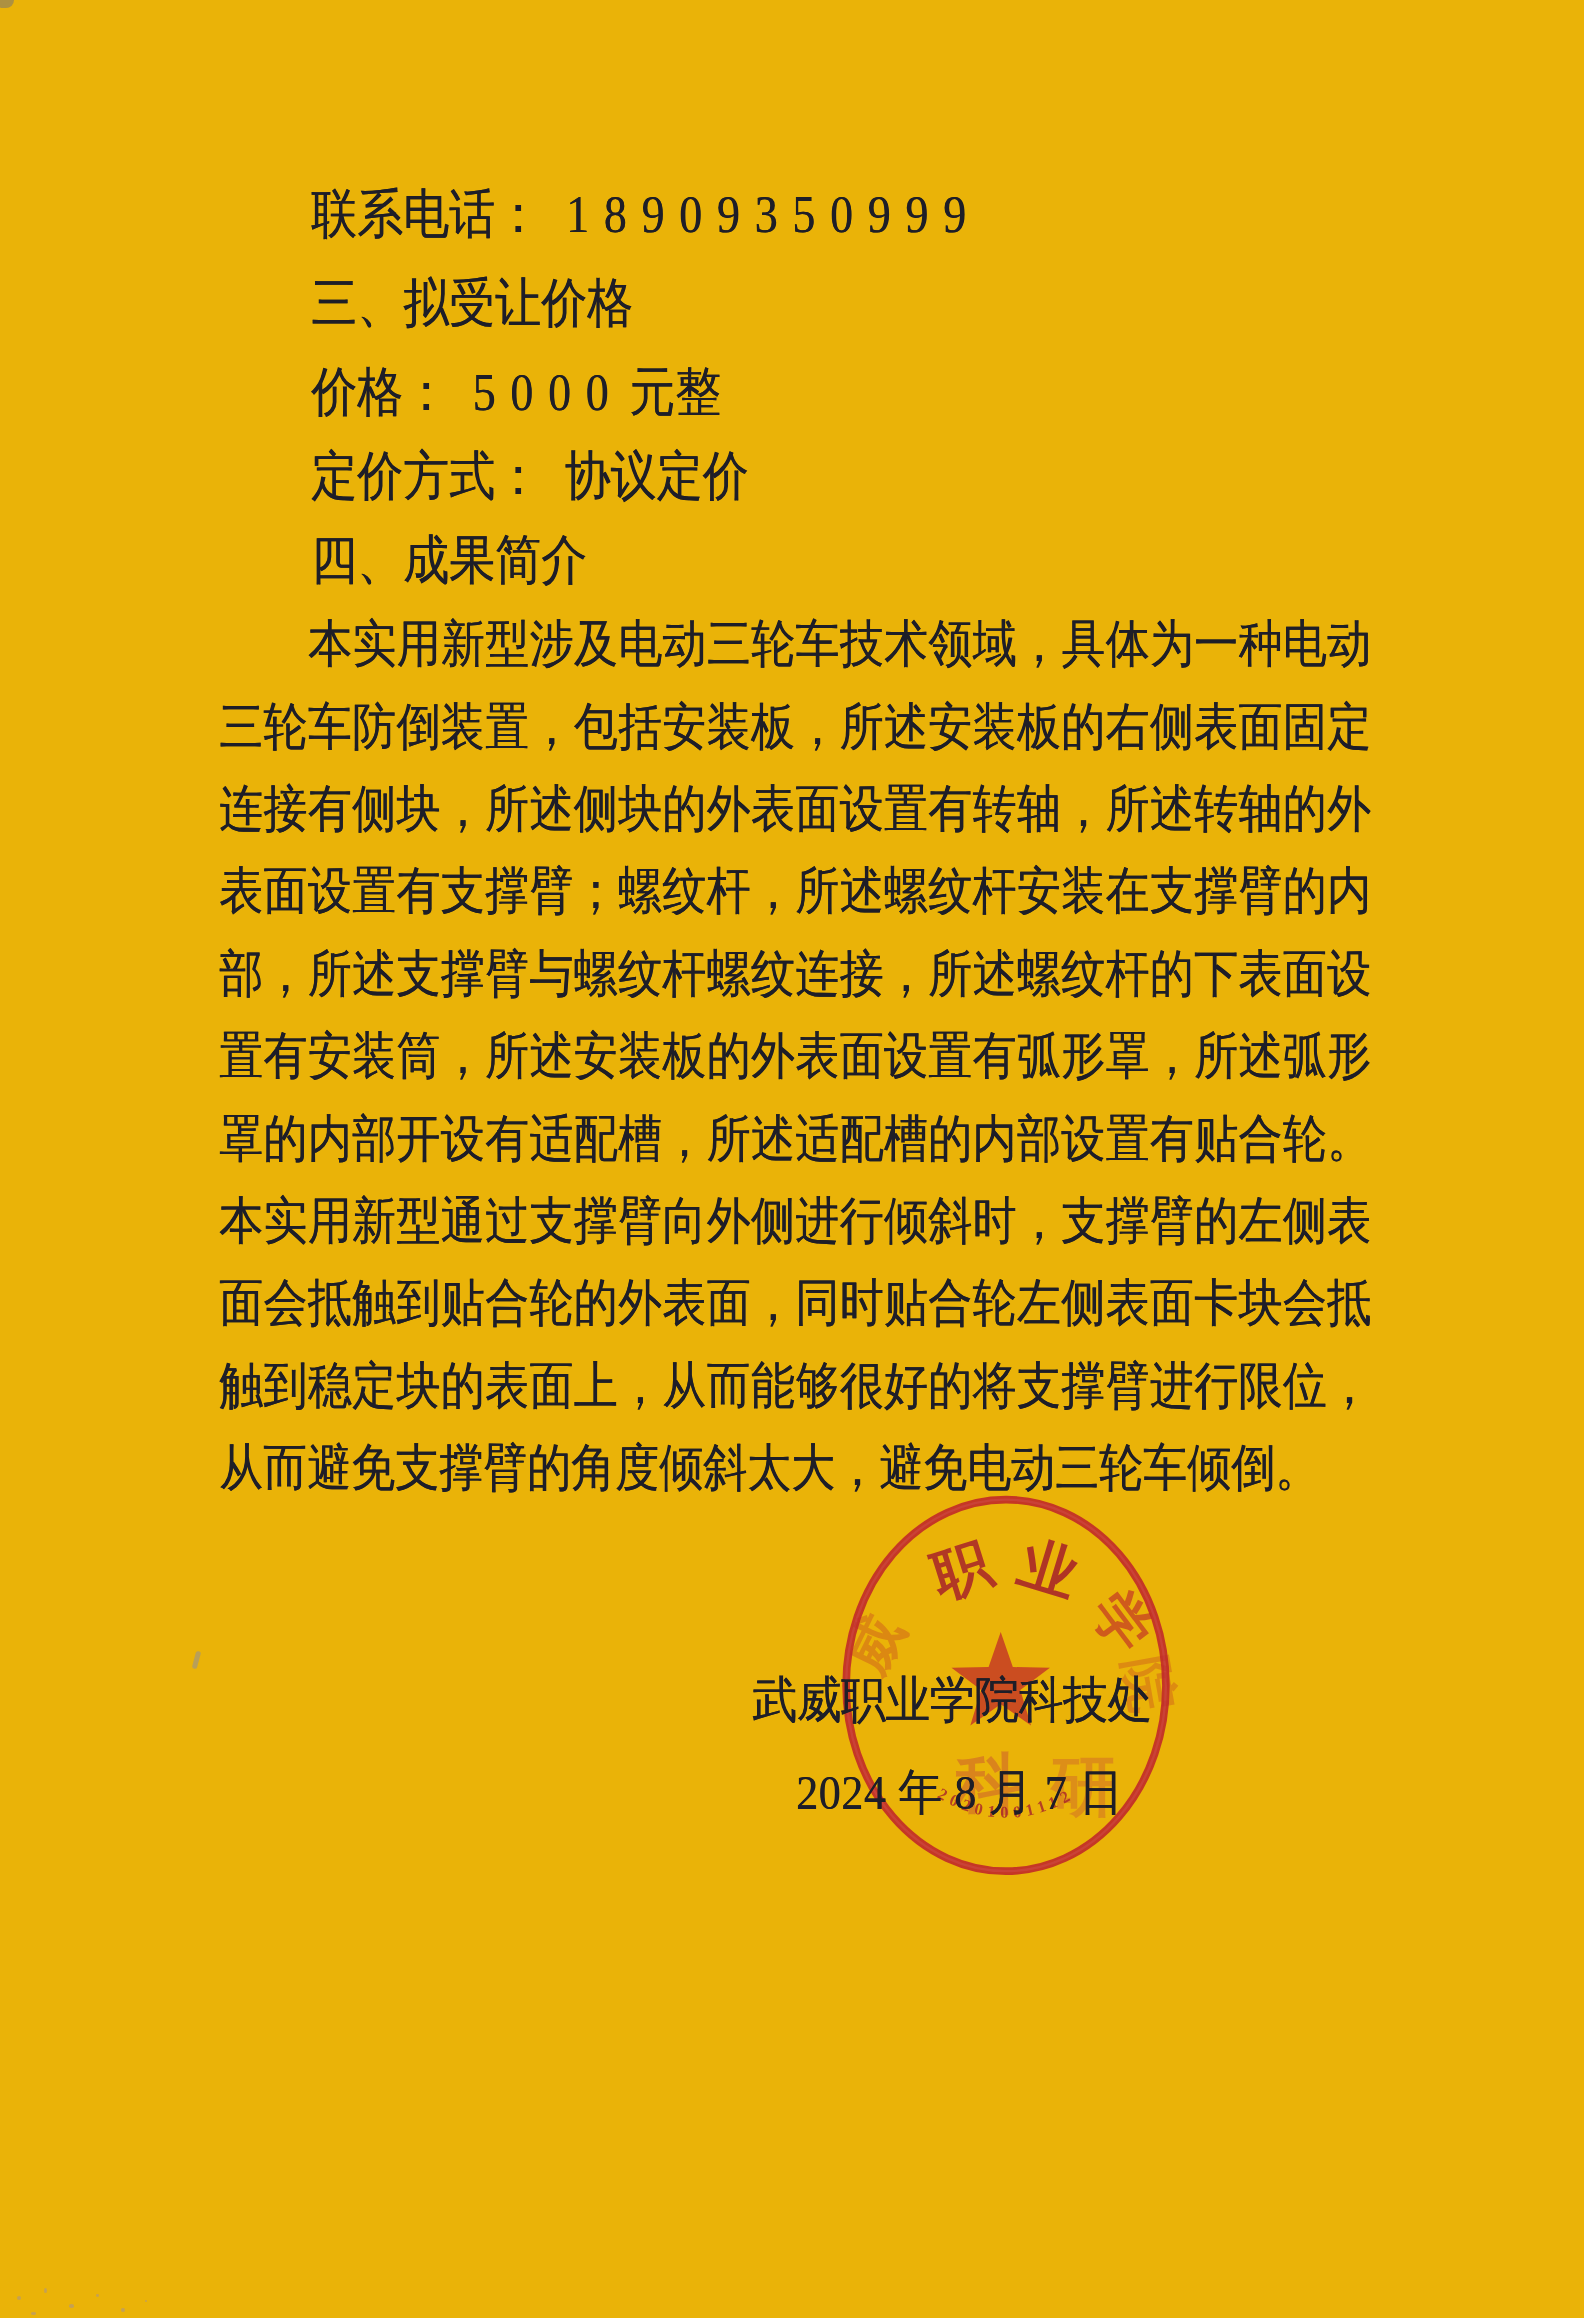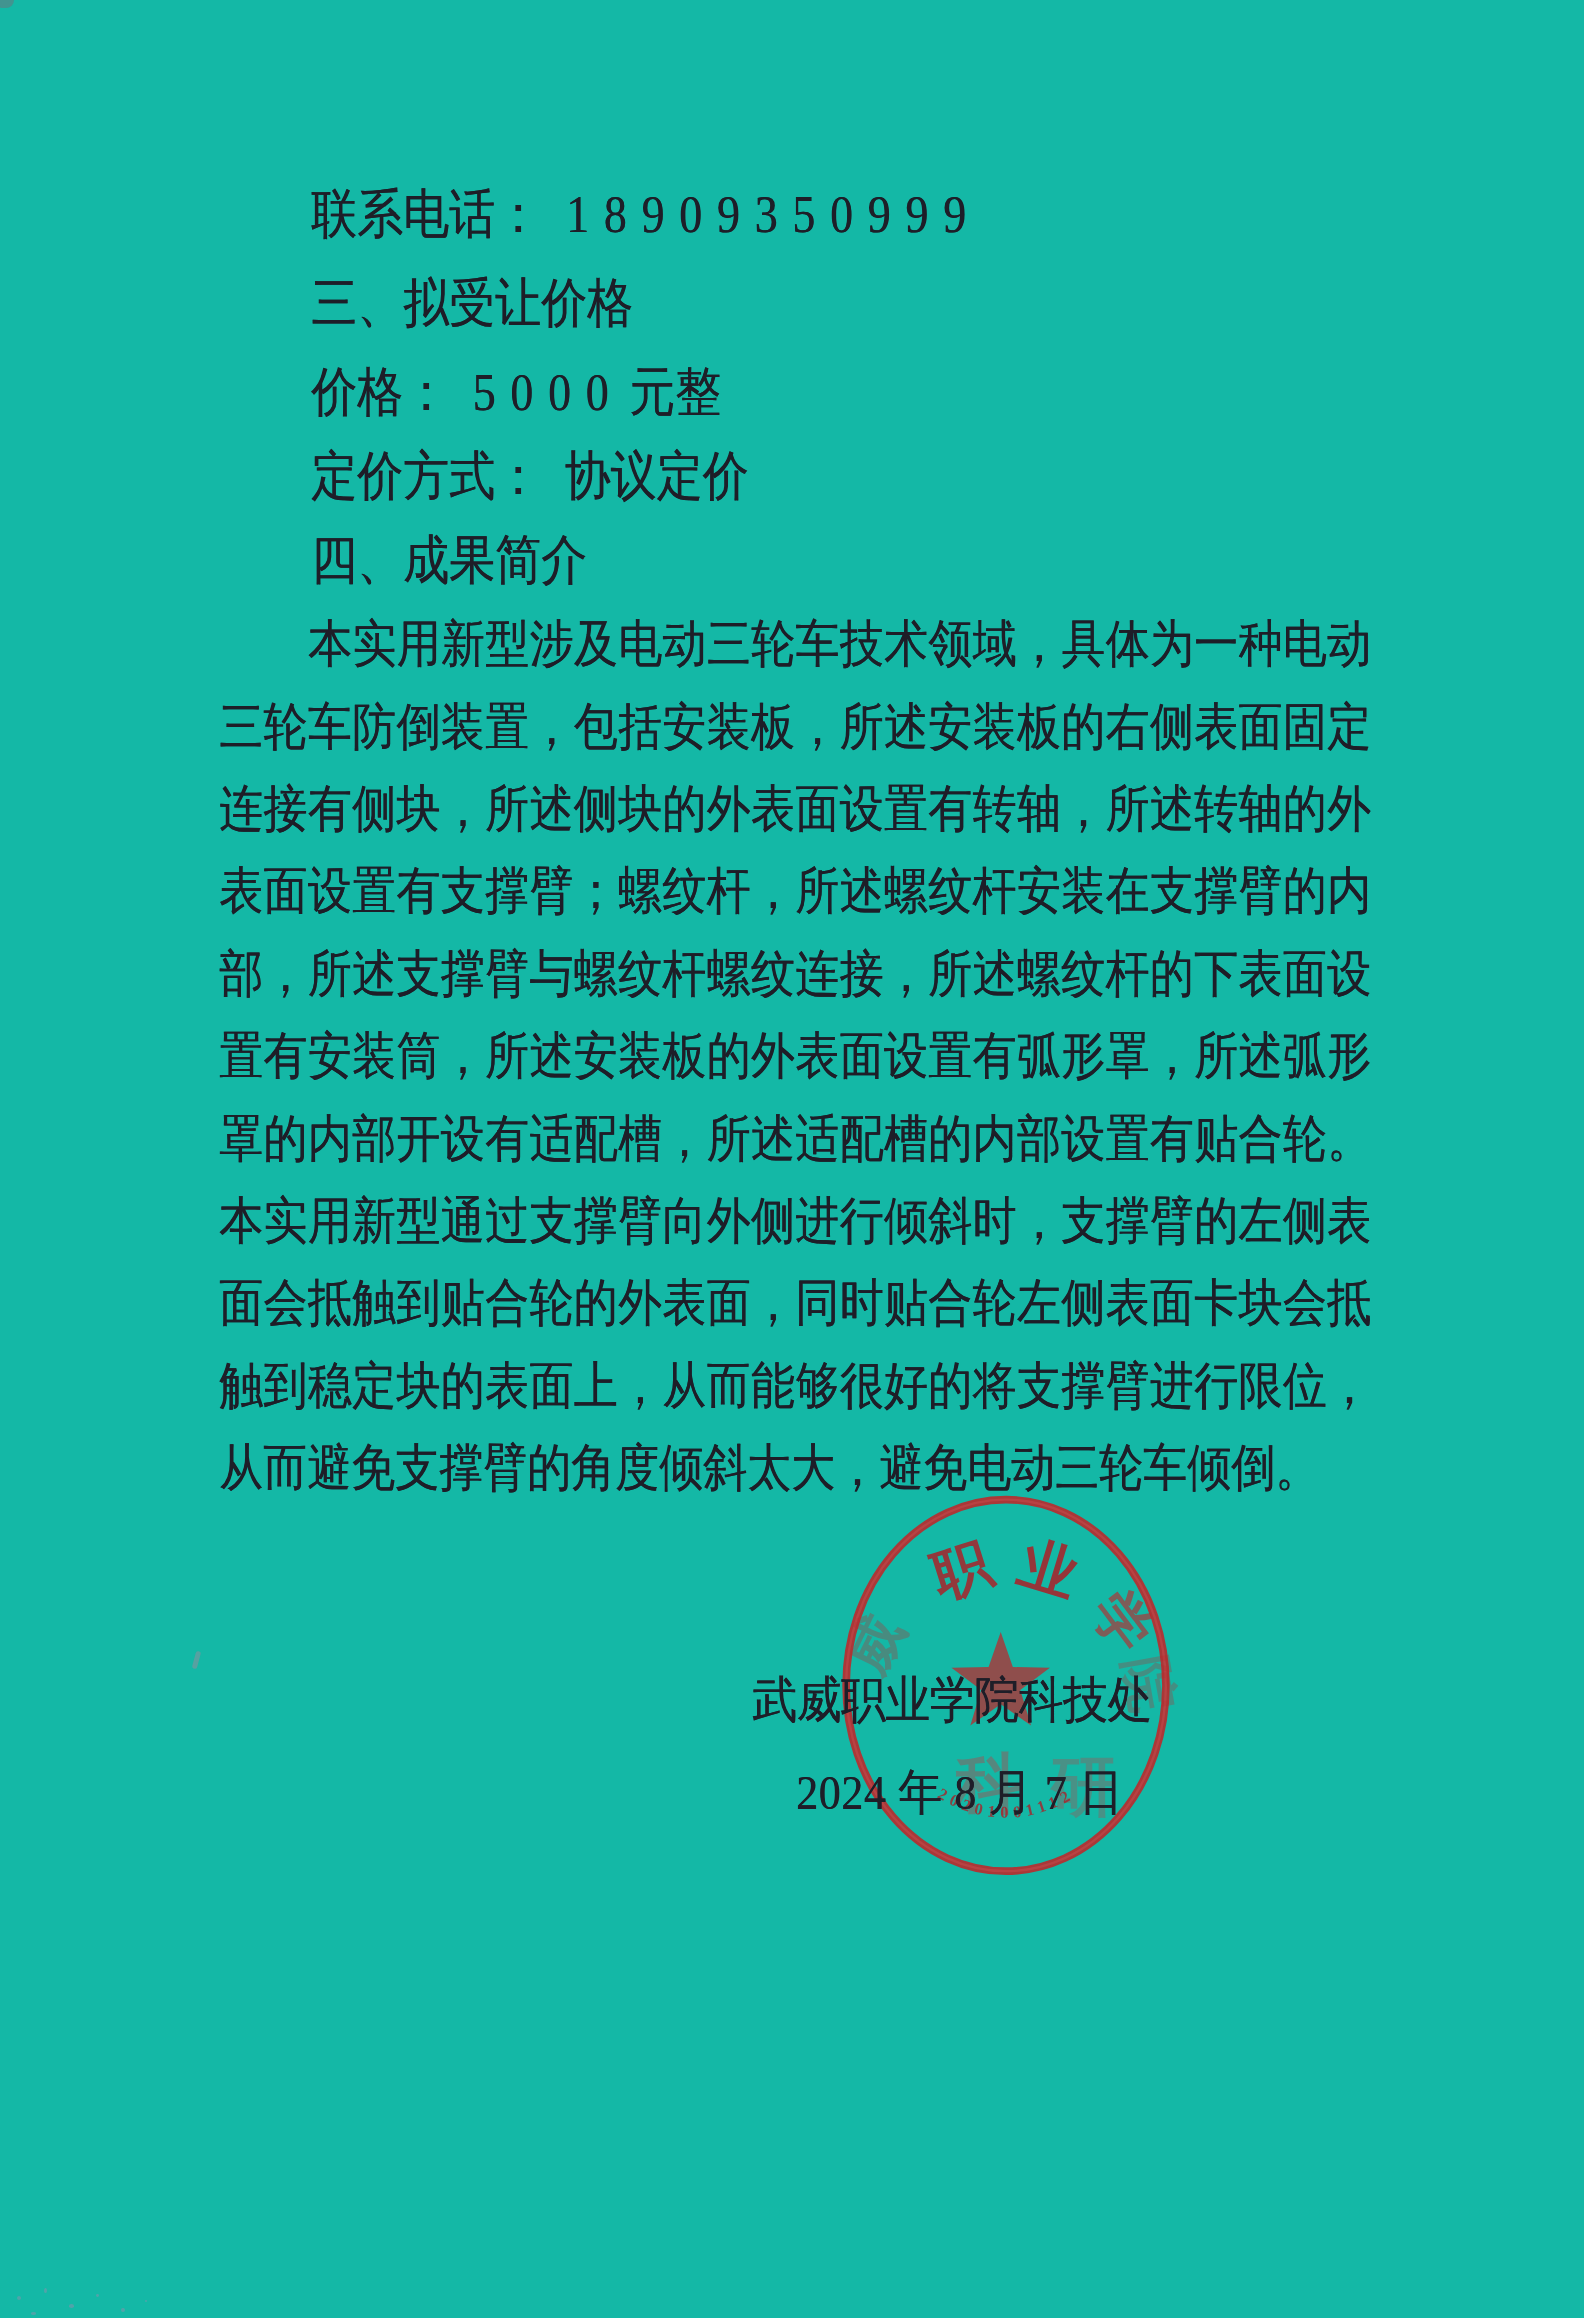--- a/index.html
+++ b/index.html
@@ -1,19 +1,19 @@
 <!DOCTYPE html>
 <html style="font-size:9.4px"><head>
 <meta charset="utf-8">
 <style>
   html,body{margin:0;padding:0;}
   .page{
     position:relative;
     width:1584px;height:2319px;
-    background:#14b8a6;
+    background:#eab308;
     overflow:hidden;
     font-family:"Liberation Serif","DejaVu Serif",serif;
     color:#1e1e28;
   }
   .line{
     position:absolute;
     white-space:pre;
     text-shadow:0.4px 0 0 currentColor;
     transform:scale(1,1.16);
     transform-origin:left center;

